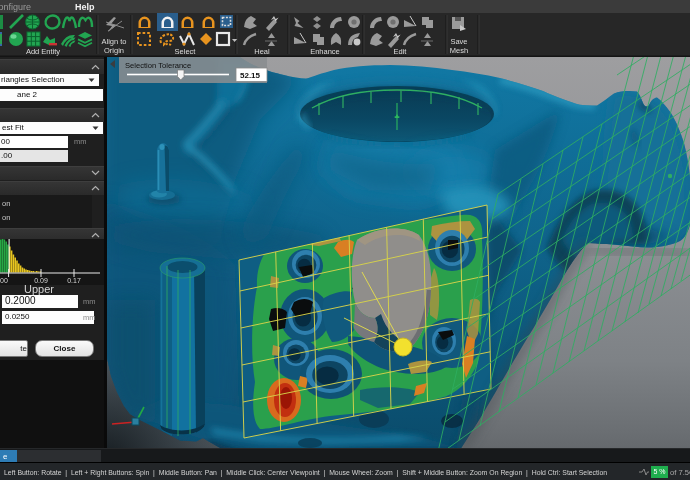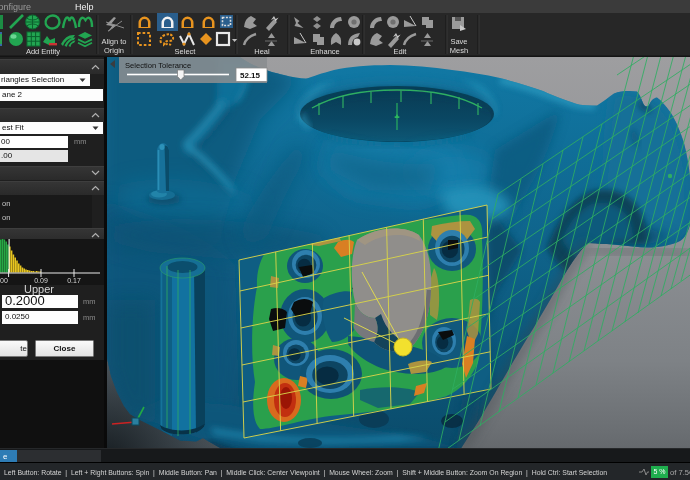--- a/index.html
+++ b/index.html
@@ -2,21 +2,21 @@
 <html><head><meta charset="utf-8"><style>
 html,body{margin:0;padding:0}
 body{width:690px;height:480px;position:relative;overflow:hidden;
  font-family:"Liberation Sans",sans-serif;background:#1f1f1f}
 .abs{position:absolute}
 </style></head>
 <body>
 
 <div class="abs" style="left:0;top:0;width:690px;height:13px;background:#3b3b3b">
  <span class="abs" style="left:-8px;top:2px;font-size:9px;color:#999">Configure</span>
- <span class="abs" style="left:75px;top:1.5px;font-size:9px;color:#f2f2f2;font-weight:normal">Help</span>
+ <span class="abs" style="left:75px;top:1.5px;font-size:9px;color:#f2f2f2;font-weight:bold">Help</span>
 </div>
 
 <svg class="abs" style="left:0;top:13px" width="690" height="44" viewBox="0 0 690 44">
     <rect width="690" height="44" fill="#272727"></rect>
     <rect y="42.5" width="690" height="1.5" fill="#141414"></rect>
     <path d="M97 2v39" stroke="#161616"></path>
     <path d="M98 2v39" stroke="#383838"></path>
     <path d="M131 2v39" stroke="#161616"></path>
     <path d="M132 2v39" stroke="#383838"></path>
     <path d="M236 2v39" stroke="#161616"></path>
@@ -308,24 +308,24 @@
     <rect x="236" y="68" width="31" height="13.5" fill="#fff" stroke="#888" stroke-width=".8"></rect>
     <text x="240" y="78" font-size="8" fill="#111" font-weight="bold">52.15</text>
     <path d="M115 60l-5 4 5 4z" fill="#3a3d40"></path>
   </svg>
 <div class="abs" style="left:0;top:57px;width:104px;height:391px;background:#1f1f1f"></div>
 <div class="abs" style="left:0;top:59px;width:104px;height:14px;background:linear-gradient(#353535,#2a2a2a);border-top:1px solid #3e3e3e">
     <svg width="104" height="12" style="position:absolute;top:1px">
       <path d="M92 8 l3.5-3.5 3.5 3.5" stroke="#b0b0b0" stroke-width="1.2" fill="none"></path>
     </svg>
   </div>
-<div class="abs" style="left:0;top:74px;width:90px;height:12px;background:#fdfdfd;color:#111;font-size:8px;line-height:12px"><span style="margin-left:1px">riangles Selection</span><svg width="9" height="12" style="position:absolute;right:3px;top:0">
+<div class="abs" style="left:0;top:74px;width:99px;height:12px;background:#fdfdfd;color:#111;font-size:8px;line-height:12px"><span style="margin-left:1px">riangles Selection</span><svg width="9" height="12" style="position:absolute;right:3px;top:0">
       <path d="M1.5 4.5l3 3.5 3-3.5z" fill="#333"></path>
     </svg></div>
-<div class="abs" style="left:0;top:88.5px;width:103px;height:12.5px;background:#fdfdfd;color:#111;font-size:8px;line-height:12.5px"><span style="margin-left:2px">ane 2</span></div>
+<div class="abs" style="left:0;top:88.5px;width:103px;height:12.5px;background:#fdfdfd;color:#111;font-size:8px;line-height:12.5px"><span style="margin-left:17px">ane 2</span></div>
 <div class="abs" style="left:0;top:108px;width:104px;height:13px;background:linear-gradient(#353535,#2a2a2a);border-top:1px solid #3e3e3e">
     <svg width="104" height="12" style="position:absolute;top:0px">
       <path d="M92 8 l3.5-3.5 3.5 3.5" stroke="#b0b0b0" stroke-width="1.2" fill="none"></path>
     </svg>
   </div>
 <div class="abs" style="left:0;top:122px;width:103px;height:12px;background:#fdfdfd;color:#111;font-size:8px;line-height:12px"><span style="margin-left:2px">est Fit</span><svg width="9" height="12" style="position:absolute;right:3px;top:0">
       <path d="M1.5 4.5l3 3.5 3-3.5z" fill="#333"></path>
     </svg></div>
 <div class="abs" style="left:0;top:136px;width:68px;height:12px;background:#fdfdfd;color:#111;font-size:8px;line-height:12px"><span style="margin-left:1px">00</span></div>
 <div class="abs" style="left:74px;top:137px;color:#8a8a8a;font-size:7.5px">mm</div>
@@ -375,26 +375,26 @@
     <rect x="37.8" y="32.5" width="1.6" height="1" fill="#e8c61f"></rect>
     <rect x="39.6" y="32.5" width="1.6" height="1" fill="#e8c61f"></rect>
     <rect x="8.6" y="0" width="1" height="33.5" fill="#fff"></rect>
     <path d="M0 34h100" stroke="#e9e9e9" stroke-width="1.2"></path>
     <path d="M8.6 30v8M41 30v8M74 30v8" stroke="#e9e9e9"></path>
     <text x="0" y="44" font-size="7" fill="#d5d5d5">00</text>
     <text x="41" y="44" font-size="7" fill="#d5d5d5" text-anchor="middle">0.09</text>
     <text x="74" y="44" font-size="7" fill="#d5d5d5" text-anchor="middle">0.17</text>
   </svg>
 <div class="abs" style="left:24px;top:283px;color:#d5d5d5;font-size:11px">Upper</div>
-<div class="abs" style="left:2px;top:295px;width:76px;height:12.5px;background:#fdfdfd;color:#111;font-size:13px;line-height:12.5px"><span style="margin-left:3px">0.2000</span></div>
+<div class="abs" style="left:2px;top:295px;width:76px;height:12.5px;background:#fdfdfd;color:#111;font-size:10px;line-height:12.5px"><span style="margin-left:3px">0.2000</span></div>
 <div class="abs" style="left:83px;top:297px;color:#8a8a8a;font-size:7.5px">mm</div>
-<div class="abs" style="left:2px;top:311px;width:76px;height:12.5px;background:#fdfdfd;color:#111;font-size:8px;line-height:12.5px"><span style="margin-left:3px">0.0250</span></div>
+<div class="abs" style="left:2px;top:311px;width:92px;height:12.5px;background:#fdfdfd;color:#111;font-size:8px;line-height:12.5px"><span style="margin-left:3px">0.0250</span></div>
 <div class="abs" style="left:83px;top:313px;color:#8a8a8a;font-size:7.5px">mm</div>
 <div class="abs" style="left:-20px;top:340px;width:46px;height:15px;background:linear-gradient(#fafafa,#e2e2e2);border:1px solid #777;border-radius:2px;color:#111;font-size:8px;text-align:right;line-height:15px"><span style="">te</span></div>
-<div class="abs" style="left:35px;top:340px;width:57px;height:15px;background:linear-gradient(#fafafa,#e2e2e2);border:1px solid #777;border-radius:1px;color:#111;font-size:8px;text-align:center;line-height:15px;font-weight:bold">Close</div>
+<div class="abs" style="left:35px;top:340px;width:57px;height:15px;background:linear-gradient(#fafafa,#e2e2e2);border:1px solid #777;border-radius:7px;color:#111;font-size:8px;text-align:center;line-height:15px;font-weight:bold">Close</div>
 <div class="abs" style="left:0;top:360px;width:104px;height:88px;background:#101010"></div>
 <div class="abs" style="left:104px;top:57px;width:3px;height:405px;background:#0a0a0a"></div>
 
 <div class="abs" style="left:0;top:448px;width:690px;height:14px;background:#17191b;border-top:1px solid #26282a;box-sizing:border-box">
  <div class="abs" style="left:0;top:1px;width:15px;height:13px;background:#2e7cb5;color:#fff;font-size:8px;line-height:13px;padding-left:3px">e</div>
  <div class="abs" style="left:17px;top:1px;width:84px;height:13px;background:#2c2e31"></div>
 </div>
 <div class="abs" style="left:0;top:462px;width:690px;height:18px;background:#232629;border-top:1px solid #000">
  <span class="abs" style="left:4px;top:5.5px;font-size:6.9px;color:#d4d4d4;white-space:nowrap">Left Button: Rotate&nbsp; |&nbsp; Left + Right Buttons: Spin&nbsp; |&nbsp; Middle Button: Pan&nbsp; |&nbsp; Middle Click: Center Viewpoint&nbsp; |&nbsp; Mouse Wheel: Zoom&nbsp; |&nbsp; Shift + Middle Button: Zoom On Region&nbsp; |&nbsp; Hold Ctrl: Start Selection</span>
  <svg class="abs" style="left:638px;top:4px" width="12" height="11">

